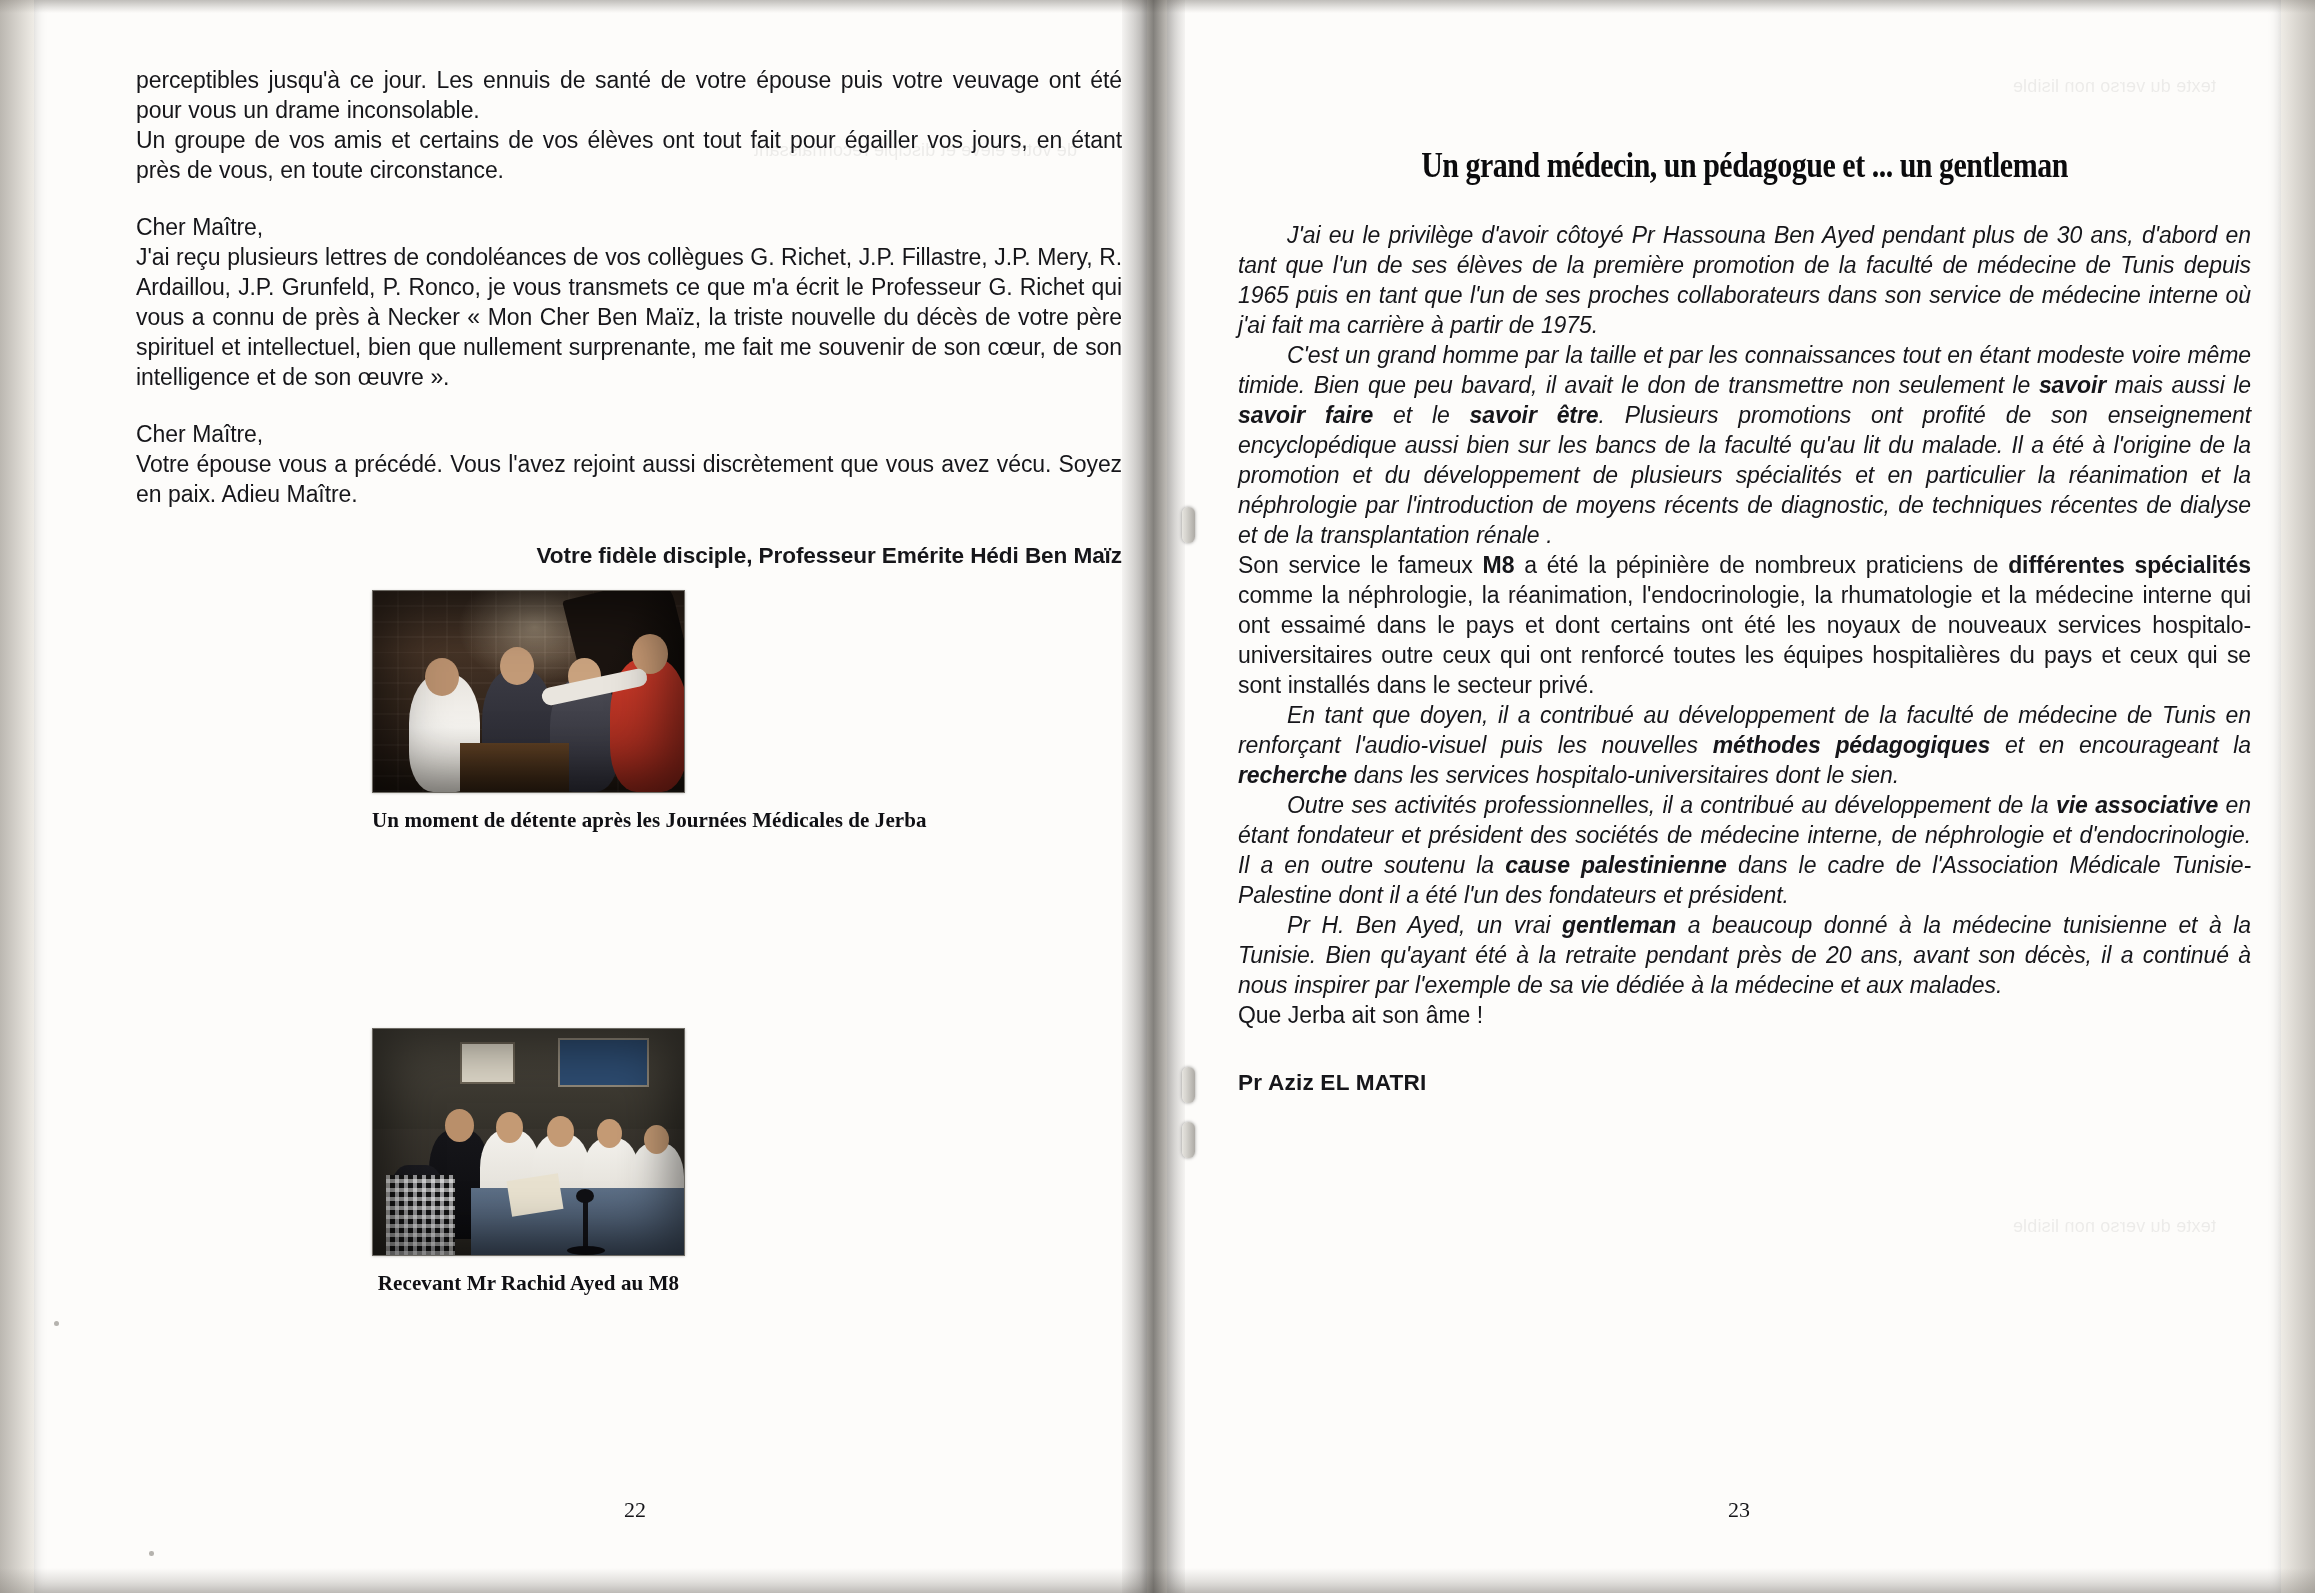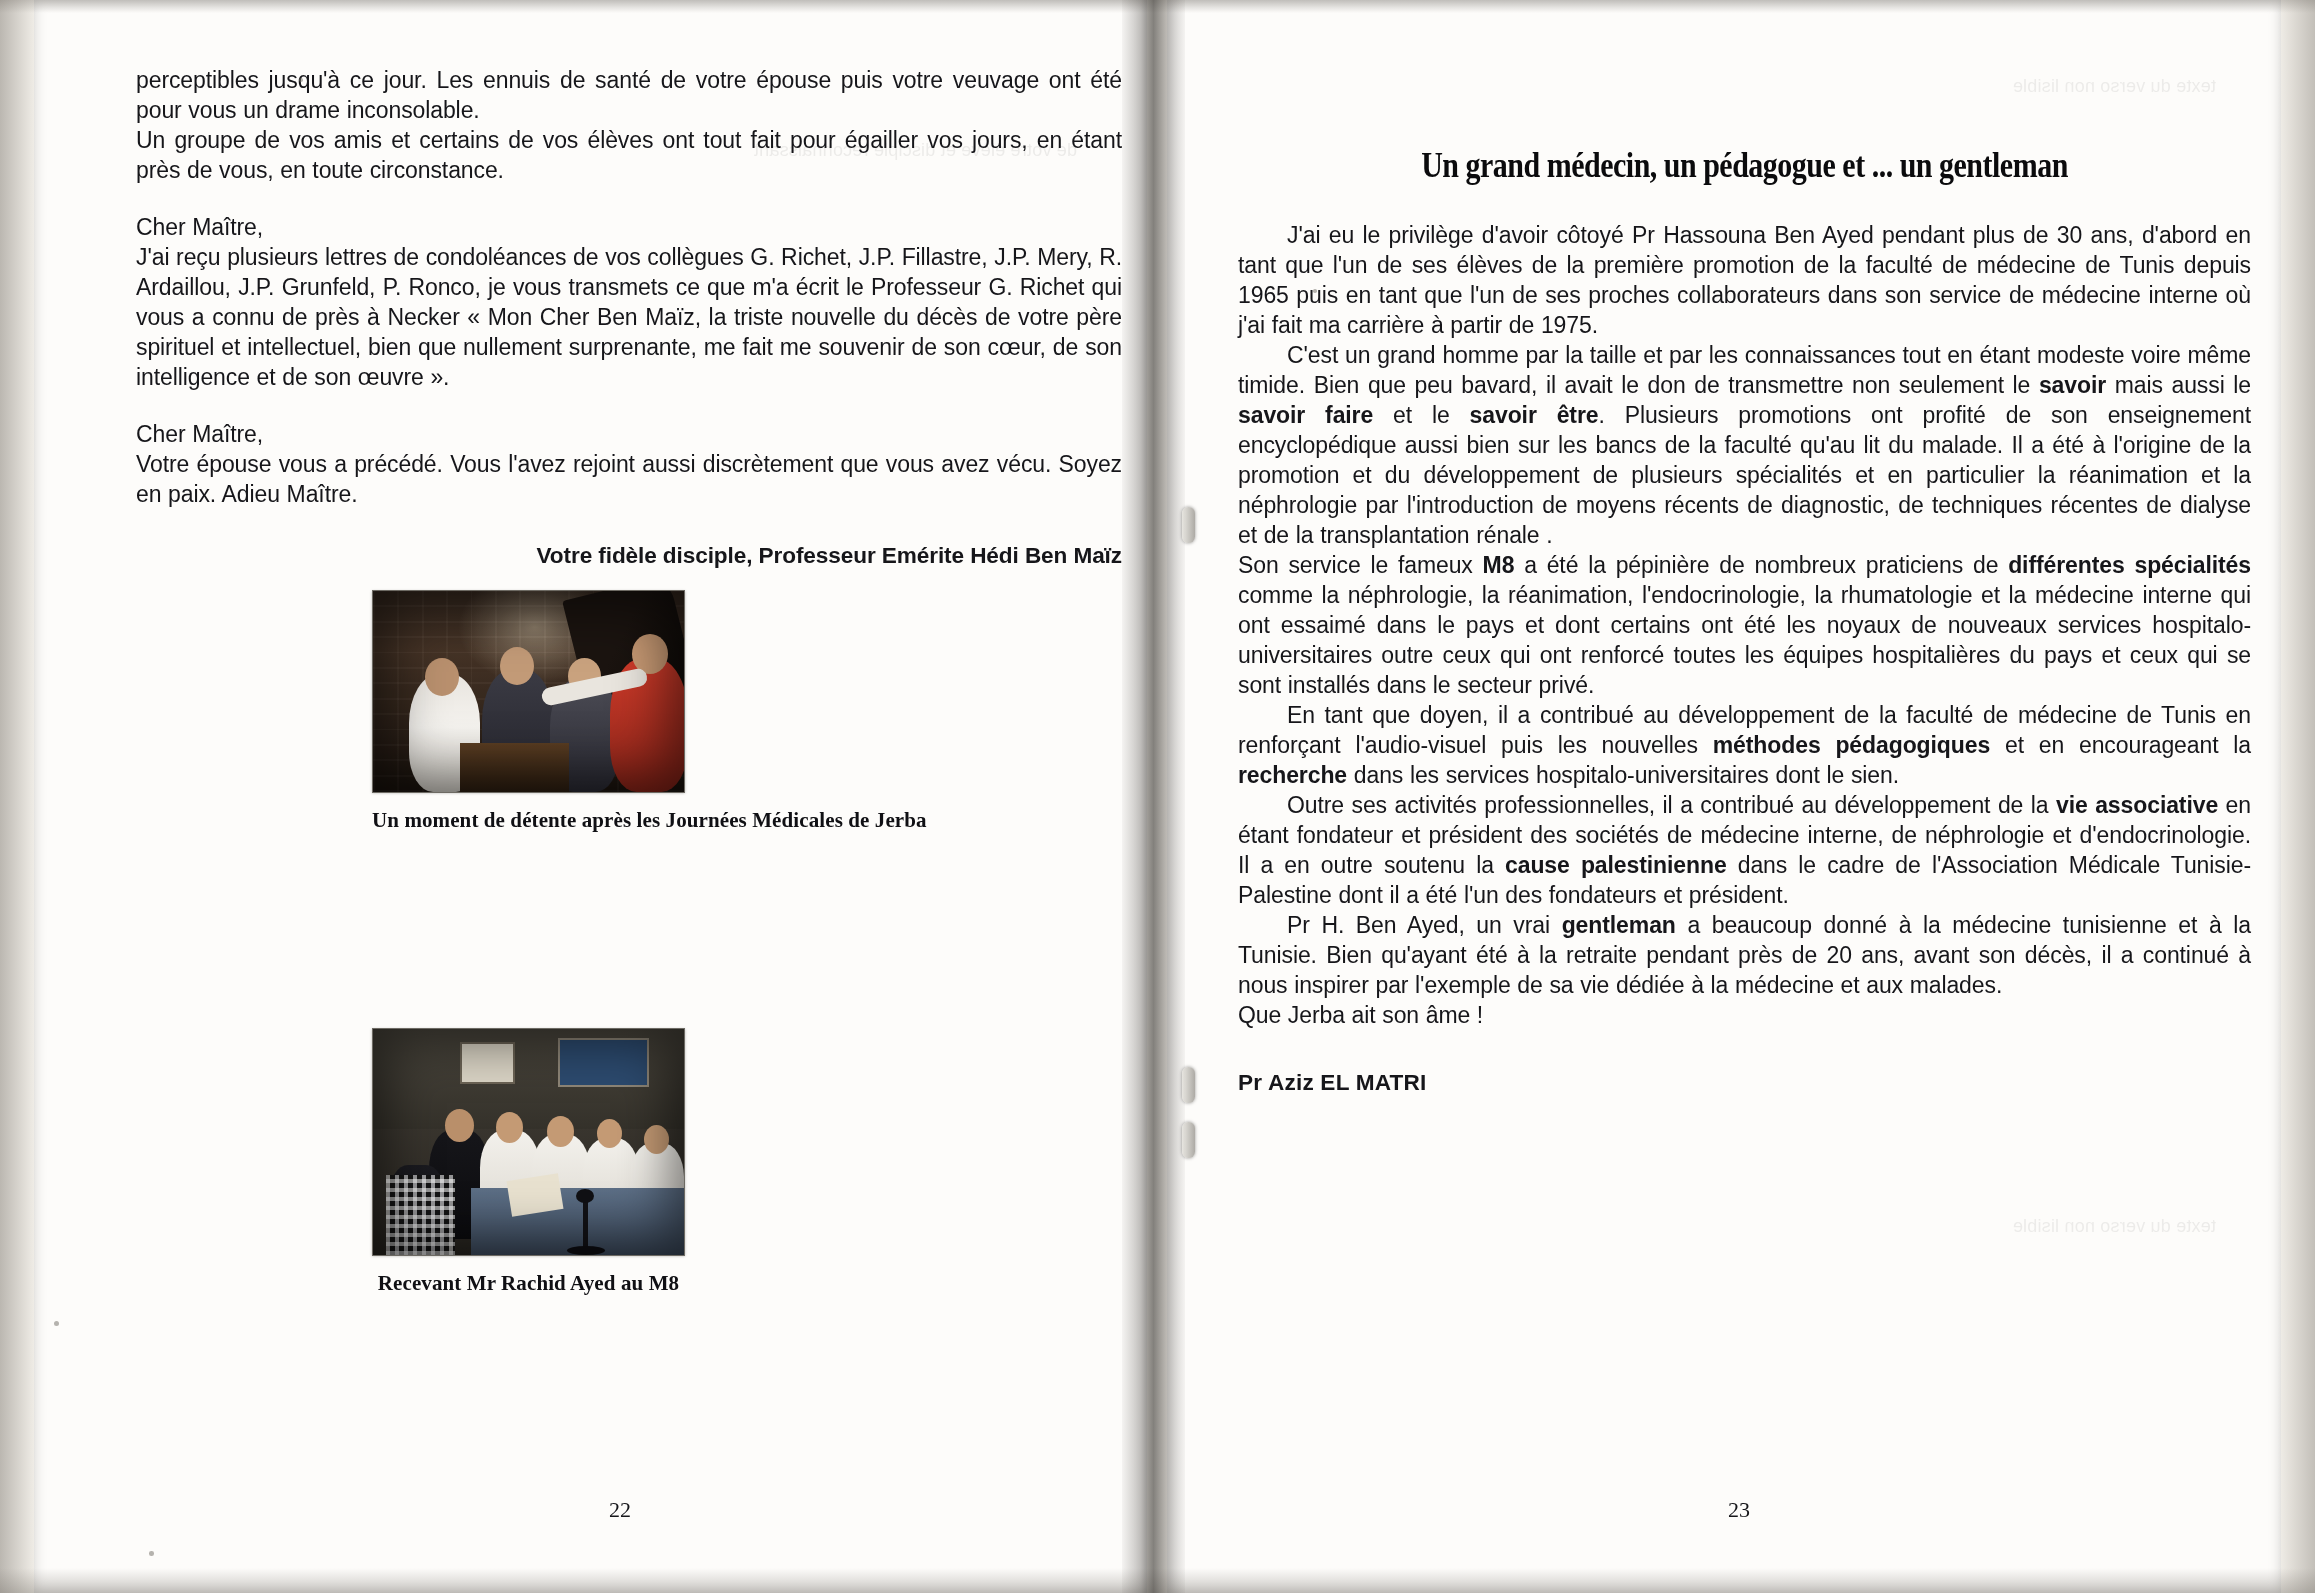--- a/index.html
+++ b/index.html
@@ -114,21 +114,21 @@
   p.body {
     margin: 0;
     font-size: 23px;
     line-height: 30px;
     text-align: justify;
     letter-spacing: -0.1px;
     word-spacing: 0.4px;
   }
   p.body.nojust { text-align: left; }
   p.gap { margin-top: 27px; }
-  p.indent { text-indent: 49px; }
+  p.indent { text-indent: 49px; font-style: italic; }
 
   b, strong { font-weight: 700; }
 
   .signature {
     margin-top: 34px;
     font-size: 22.6px;
     font-weight: 700;
     text-align: right;
     letter-spacing: -0.1px;
   }
@@ -286,21 +286,21 @@
   #photo-2 .vign { position: absolute; inset: 0; box-shadow: inset 0 0 50px 14.5px rgba(0,0,0,0.5); }
 
   
   .folio {
     position: absolute;
     z-index: 3;
     font-family: "Liberation Serif", serif;
     font-size: 22px;
     color: #16161a;
   }
-  #folio-left { left: 609px; top: 1497px; }
+  #folio-left { left: 624px; top: 1497px; }
   #folio-right { left: 1728px; top: 1497px; }
 
   
   .ring {
     position: absolute;
     z-index: 6;
     width: 12.7px;
     height: 36px;
     border-radius: 6.3px;
     background: linear-gradient(to right, rgba(230,228,222,0.85), rgba(120,116,108,0.6));

